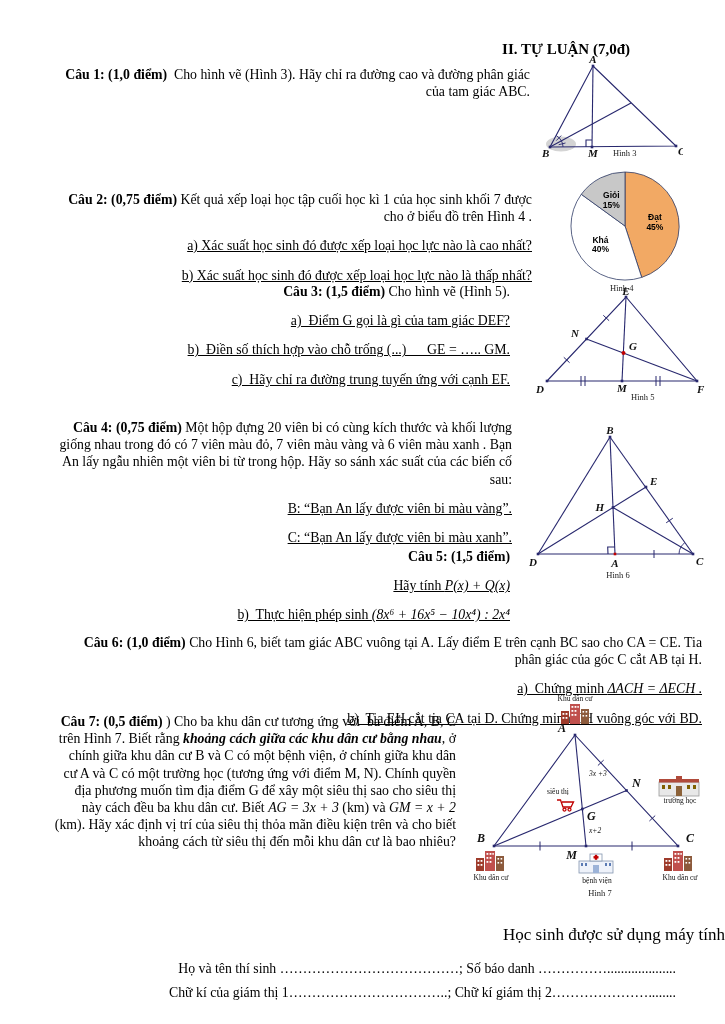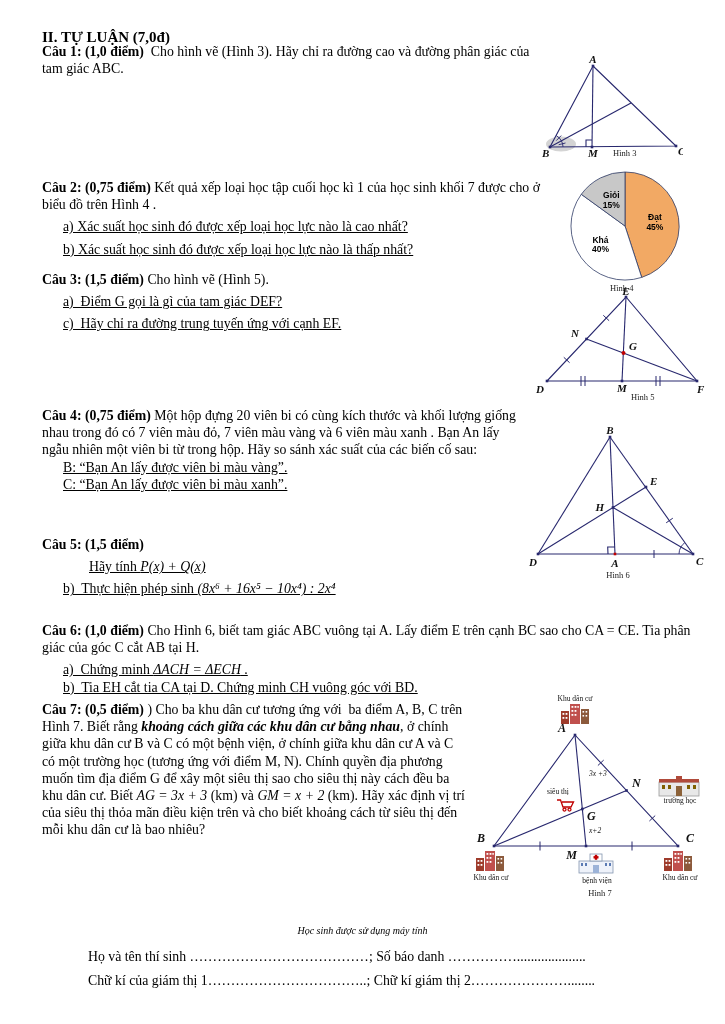--- a/index.html
+++ b/index.html
@@ -4,62 +4,63 @@
 <style>
   * { box-sizing: border-box; }
   body { margin: 0; background: #888; }
   .page {
     position: relative; width: 725px; height: 1024px; margin: 0 auto;
     background: #ffffff; color: #000;
     font-family: "Liberation Serif", "DejaVu Serif", serif;
     font-size: 13.8px; overflow: hidden;
   }
   .blk { position: absolute; left: 42px; }
-  .blk p { margin: 0; line-height: 17.2px; }
+  .blk p { margin: 12px; line-height: 17.2px; text-align: right; }
   .blk p, .blk p span, .blk p b, .blk p i { white-space: pre-wrap; }
   .sub { padding-left: 21px; text-decoration: underline; }
   .gap { margin-top: 5px !important; }
   .sub2 { padding-left: 47px; text-decoration: underline; }
   .title { font-size: 15px; font-weight: bold; }
   .math { font-style: italic; }
   .center { position: absolute; left: 0; width: 725px; text-align: center; }
   .het { font-weight: bold; }
-  .note { font-style: italic; font-size: 10px; }
+  .note { font-size: 17px; text-align: right; }
   .fig { position: absolute; }
   svg text { font-family: "Liberation Serif", "DejaVu Serif", serif; }
   .vl { font-size: 11px; font-style: italic; fill: #101010; }
   .vb { font-weight: bold; }
   .figcap { font-size: 8.5px; fill: #222; }
   .tiny { font-size: 7.5px; fill: #111; }
   .tinyi { font-size: 7.5px; fill: #111; font-style: italic; }
   .glabel { font-size: 12px; }
   .pie-label { font-family: "Liberation Sans", "DejaVu Sans", sans-serif; font-size: 8.5px; font-weight: bold; fill: #000; }
 </style>
 </head>
 <body>
 
 <div class="page">
 
   <div class="blk" style="top:29px;width:600px">
     <p><span class="title">II. TỰ LUẬN (7,0đ)</span></p>
   </div>
 
-  <div class="blk" style="top:43px;width:500px">
+  <div class="blk" style="top:54px;width:500px">
     <p><b>Câu 1: (1,0 điểm)</b><span>  Cho hình vẽ (Hình 3). Hãy chỉ ra đường cao và đường phân giác của tam giác ABC.</span></p>
   </div>
 
   <div class="blk" style="top:179px;width:502px">
     <p><b>Câu 2: (0,75 điểm)</b><span> Kết quả xếp loại học tập cuối học kì 1 của học sinh khối 7 được cho ở biểu đồ trên Hình 4 .</span></p>
     <p class="sub gap">a) Xác suất học sinh đó được xếp loại học lực nào là cao nhất?</p>
     <p class="sub gap">b) Xác suất học sinh đó được xếp loại học lực nào là thấp nhất?</p>
   </div>
 
   <div class="blk" style="top:271px;width:480px">
     <p><b>Câu 3: (1,5 điểm)</b><span> Cho hình vẽ (Hình 5).</span></p>
     <p class="sub gap">a)  Điểm G gọi là gì của tam giác DEF?</p>
+    <p class="sub gap">b)  Điền số thích hợp vào chỗ trống (...)      GE = ….. GM.</p>
     <p class="sub gap">c)  Hãy chỉ ra đường trung tuyến ứng với cạnh EF.</p>
   </div>
 
   <div class="blk" style="top:407px;width:482px">
     <p><b>Câu 4: (0,75 điểm)</b><span> Một hộp đựng 20 viên bi có cùng kích thước và khối lượng giống nhau trong đó có 7 viên màu đỏ, 7 viên màu vàng và 6 viên màu xanh . Bạn An lấy ngẫu nhiên một viên bi từ trong hộp. Hãy so sánh xác suất của các biến cố sau:</span></p>
     <p class="sub">B: “Bạn An lấy được viên bi màu vàng”.</p>
     <p class="sub">C: “Bạn An lấy được viên bi màu xanh”.</p>
   </div>
 
   <div class="blk" style="top:536px;width:480px">

